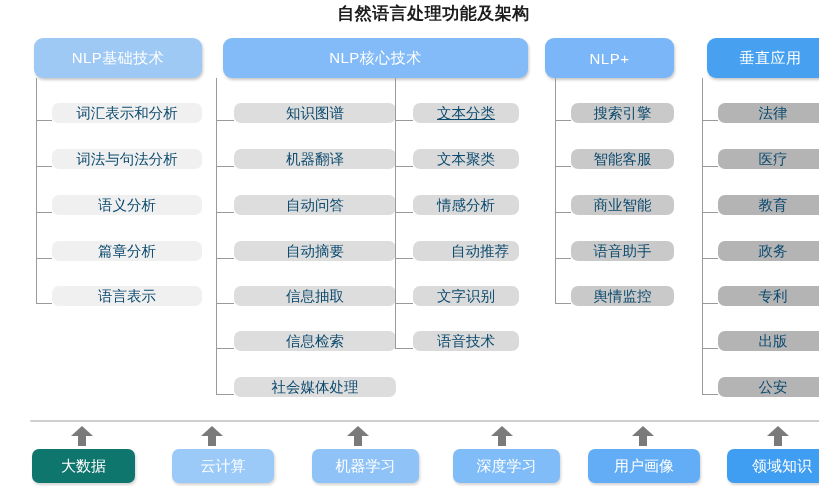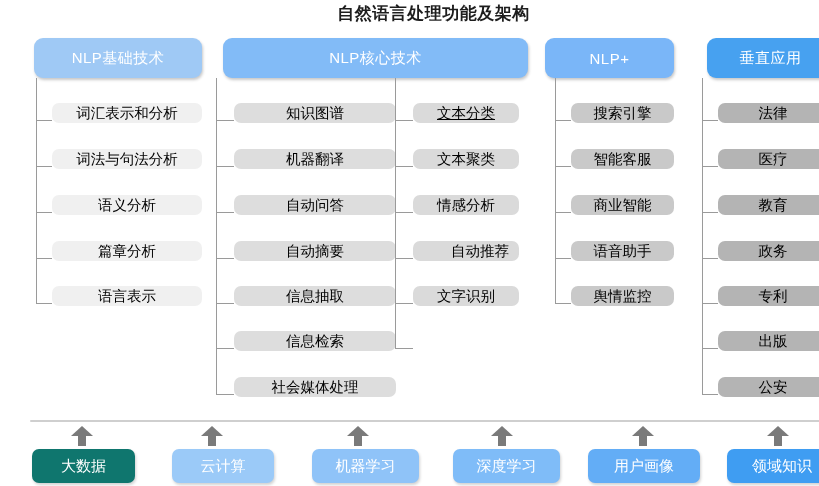--- a/index.html
+++ b/index.html
@@ -51,21 +51,21 @@
 
   
   .leaf {
     position: absolute;
     height: 20px;
     border-radius: 7px;
     display: flex;
     align-items: center;
     justify-content: center;
     font-size: 14.5px;
-    color: #000000;
+    color: #0c4a6e;
     white-space: nowrap;
   }
   .leaf.t1 { background: #f0f0f0; }
   .leaf.t2 { background: #dddddd; }
   .leaf.t3 { background: #dadada; }
   .leaf.t4 { background: #c9c9c9; }
   .leaf.t5 { background: #b4b4b4; }
 
   
   .divider {
@@ -198,20 +198,23 @@
     </div>
   <div class="leaf t3" style="left:389px; top:195px; width:106px;">
       <span>情感分析</span>
     </div>
   <div class="leaf t3" style="left:389px; top:241px; width:106px;padding-left:28px;">
       <span>自动推荐</span>
     </div>
   <div class="leaf t3" style="left:389px; top:286px; width:106px;">
       <span>文字识别</span>
     </div>
+  <div class="leaf t3" style="left:389px; top:331px; width:106px;">
+      <span>语音技术</span>
+    </div>
 
   <div class="spine" style="left:531px; top:78px; height:225px;"></div>
   <div class="elbow" style="left:531px; top:120px; width:16px;"></div>
   <div class="elbow" style="left:531px; top:166px; width:16px;"></div>
   <div class="elbow" style="left:531px; top:212px; width:16px;"></div>
   <div class="elbow" style="left:531px; top:258px; width:16px;"></div>
   <div class="elbow" style="left:531px; top:303px; width:16px;"></div>
   <div class="leaf t4" style="left:547px; top:103px; width:103px;">
       <span>搜索引擎</span>
     </div>

